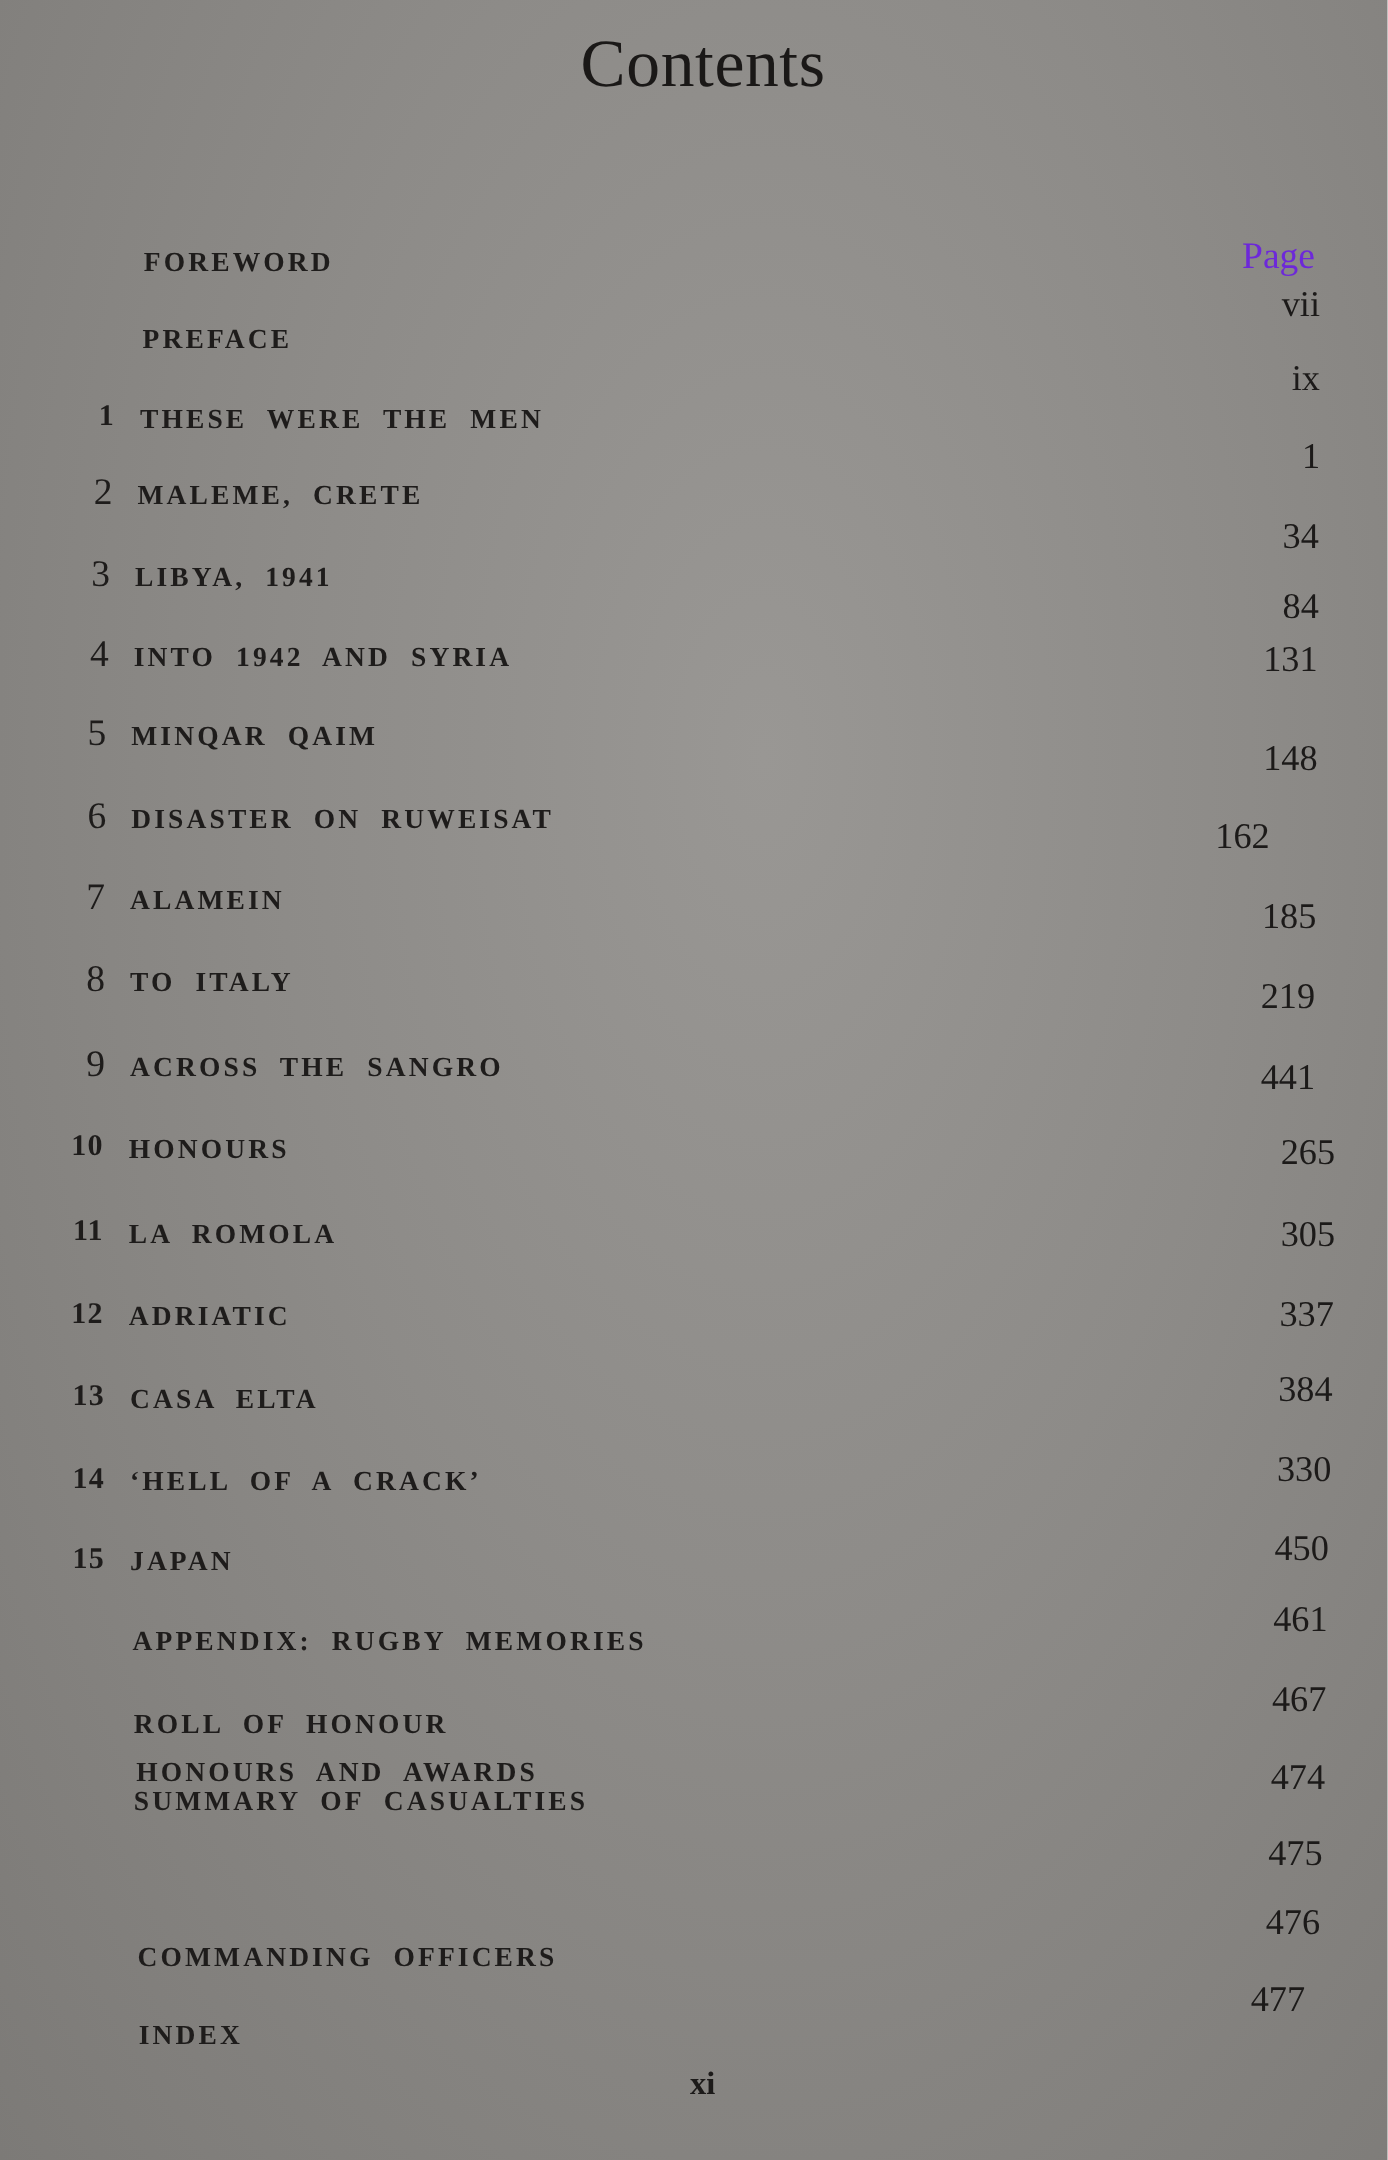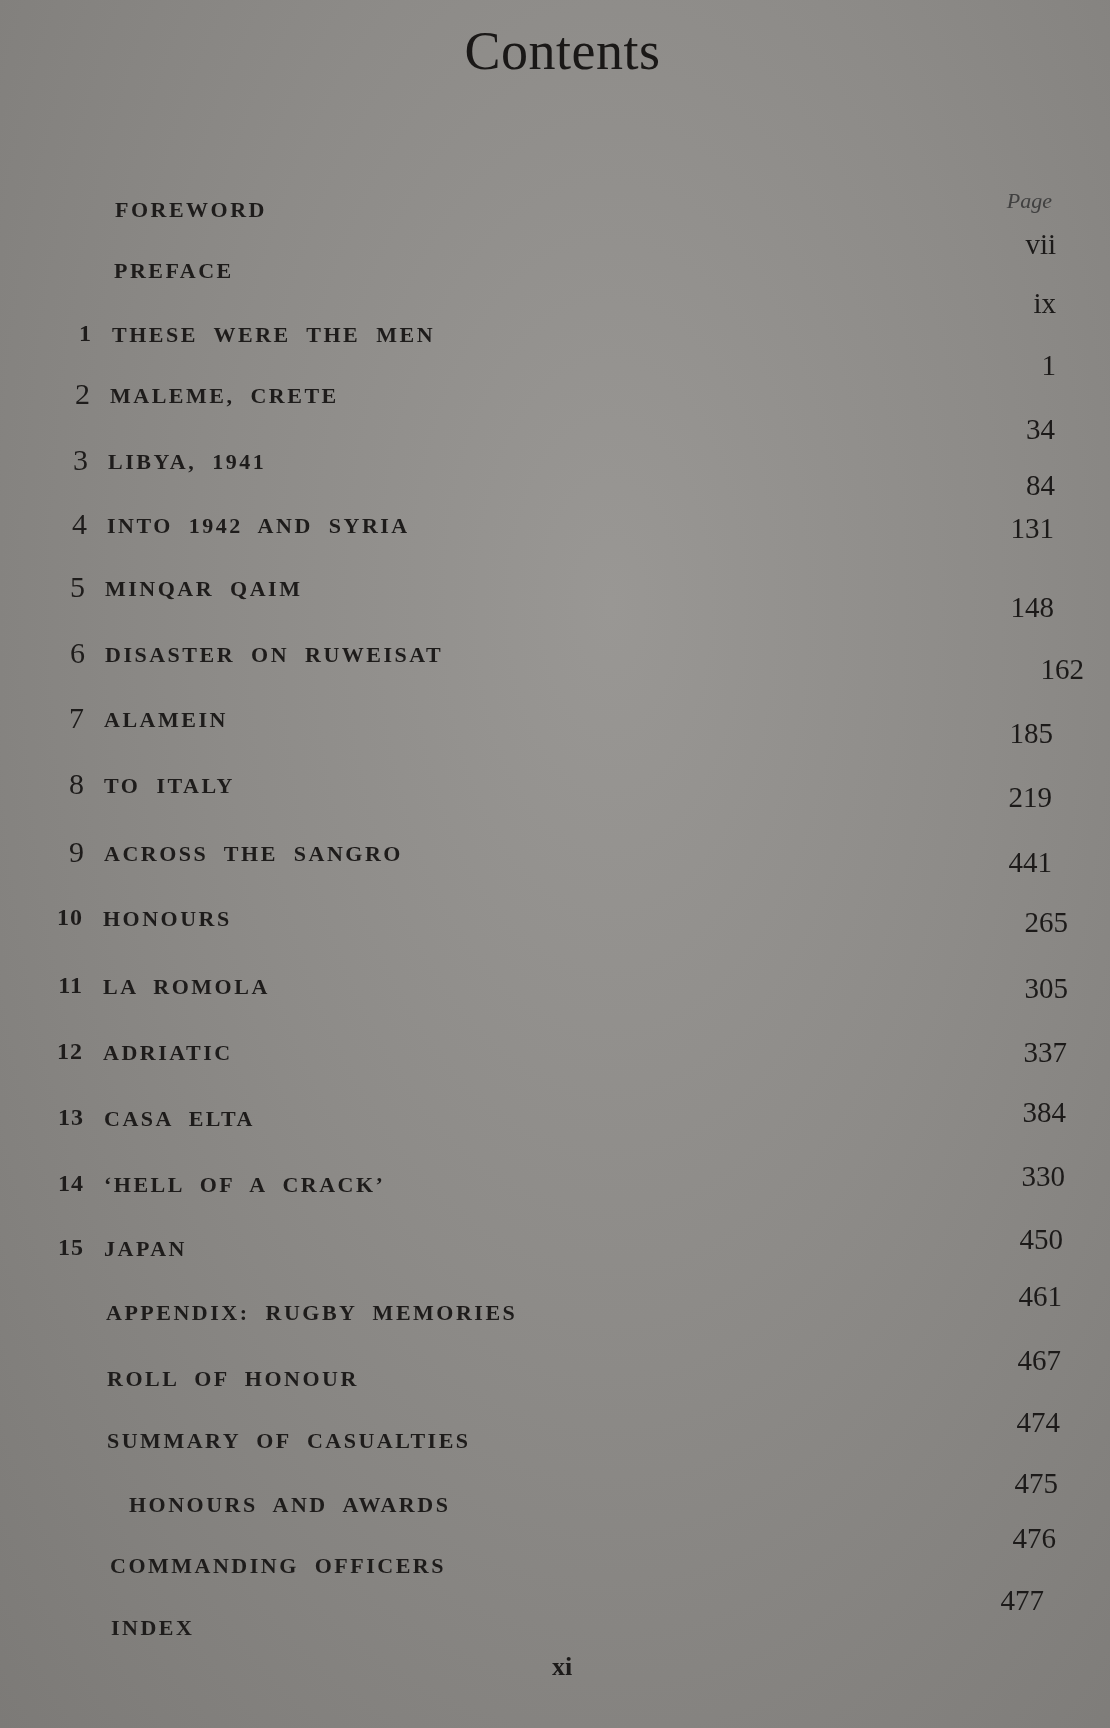--- a/index.html
+++ b/index.html
@@ -9,21 +9,21 @@
     font-family: "Liberation Serif", "DejaVu Serif", serif;
     color: #1c1a19;
   }
   .title {
     position: absolute; left: 0; width: 1125px; top: 20px;
     text-align: center; font-size: 54px; letter-spacing: 0.5px;
     color: #1a1817;
   }
   .page-label {
     position: absolute; right: 58px; top: 188px;
-    font-style: italic; font-size: 22px; color: #404040;
+    font-size: 30px; color: #6d28d9;
   }
   .entry {
     position: absolute; font-size: 22px; font-weight: bold;
     letter-spacing: 2.5px; word-spacing: 8px; white-space: nowrap;
     color: #1e1c1b;
   }
   .entry .num {
     position: absolute; right: 100%; margin-right: 20px;
     font-weight: normal; font-size: 30px; letter-spacing: 0;
     top: -6px; text-align: right;
@@ -84,21 +84,21 @@
     <div class="entry" style="left:105px; top:576px;">
       <span class="num">5</span>
       <span>MINQAR QAIM</span>
     </div>
     <div class="pg" style="left:934px; top:591px;">148</div>
 
     <div class="entry" style="left:105px; top:642px;">
       <span class="num">6</span>
       <span>DISASTER ON RUWEISAT</span>
     </div>
-    <div class="pg" style="left:964px; top:653px;">162</div>
+    <div class="pg" style="left:934px; top:653px;text-align:center;">162</div>
 
     <div class="entry" style="left:104px; top:707px;">
       <span class="num">7</span>
       <span>ALAMEIN</span>
     </div>
     <div class="pg" style="left:933px; top:717px;">185</div>
 
     <div class="entry" style="left:104px; top:773px;">
       <span class="num">8</span>
       <span>TO ITALY</span>
@@ -155,21 +155,21 @@
     <div class="entry" style="left:107px; top:1366px;">
       <span>ROLL OF HONOUR</span>
     </div>
     <div class="pg" style="left:941px; top:1344px;">467</div>
 
     <div class="entry" style="left:107px; top:1428px;">
       <span>SUMMARY OF CASUALTIES</span>
     </div>
     <div class="pg" style="left:940px; top:1406px;">474</div>
 
-    <div class="entry" style="left:109px; top:1492px;margin-left:20px;">
+    <div class="entry" style="left:109px; top:1405px;">
       <span>HONOURS AND AWARDS</span>
     </div>
     <div class="pg" style="left:938px; top:1467px;">475</div>
 
     <div class="entry" style="left:110px; top:1553px;">
       <span>COMMANDING OFFICERS</span>
     </div>
     <div class="pg" style="left:936px; top:1522px;">476</div>
 
     <div class="entry" style="left:111px; top:1615px;">

